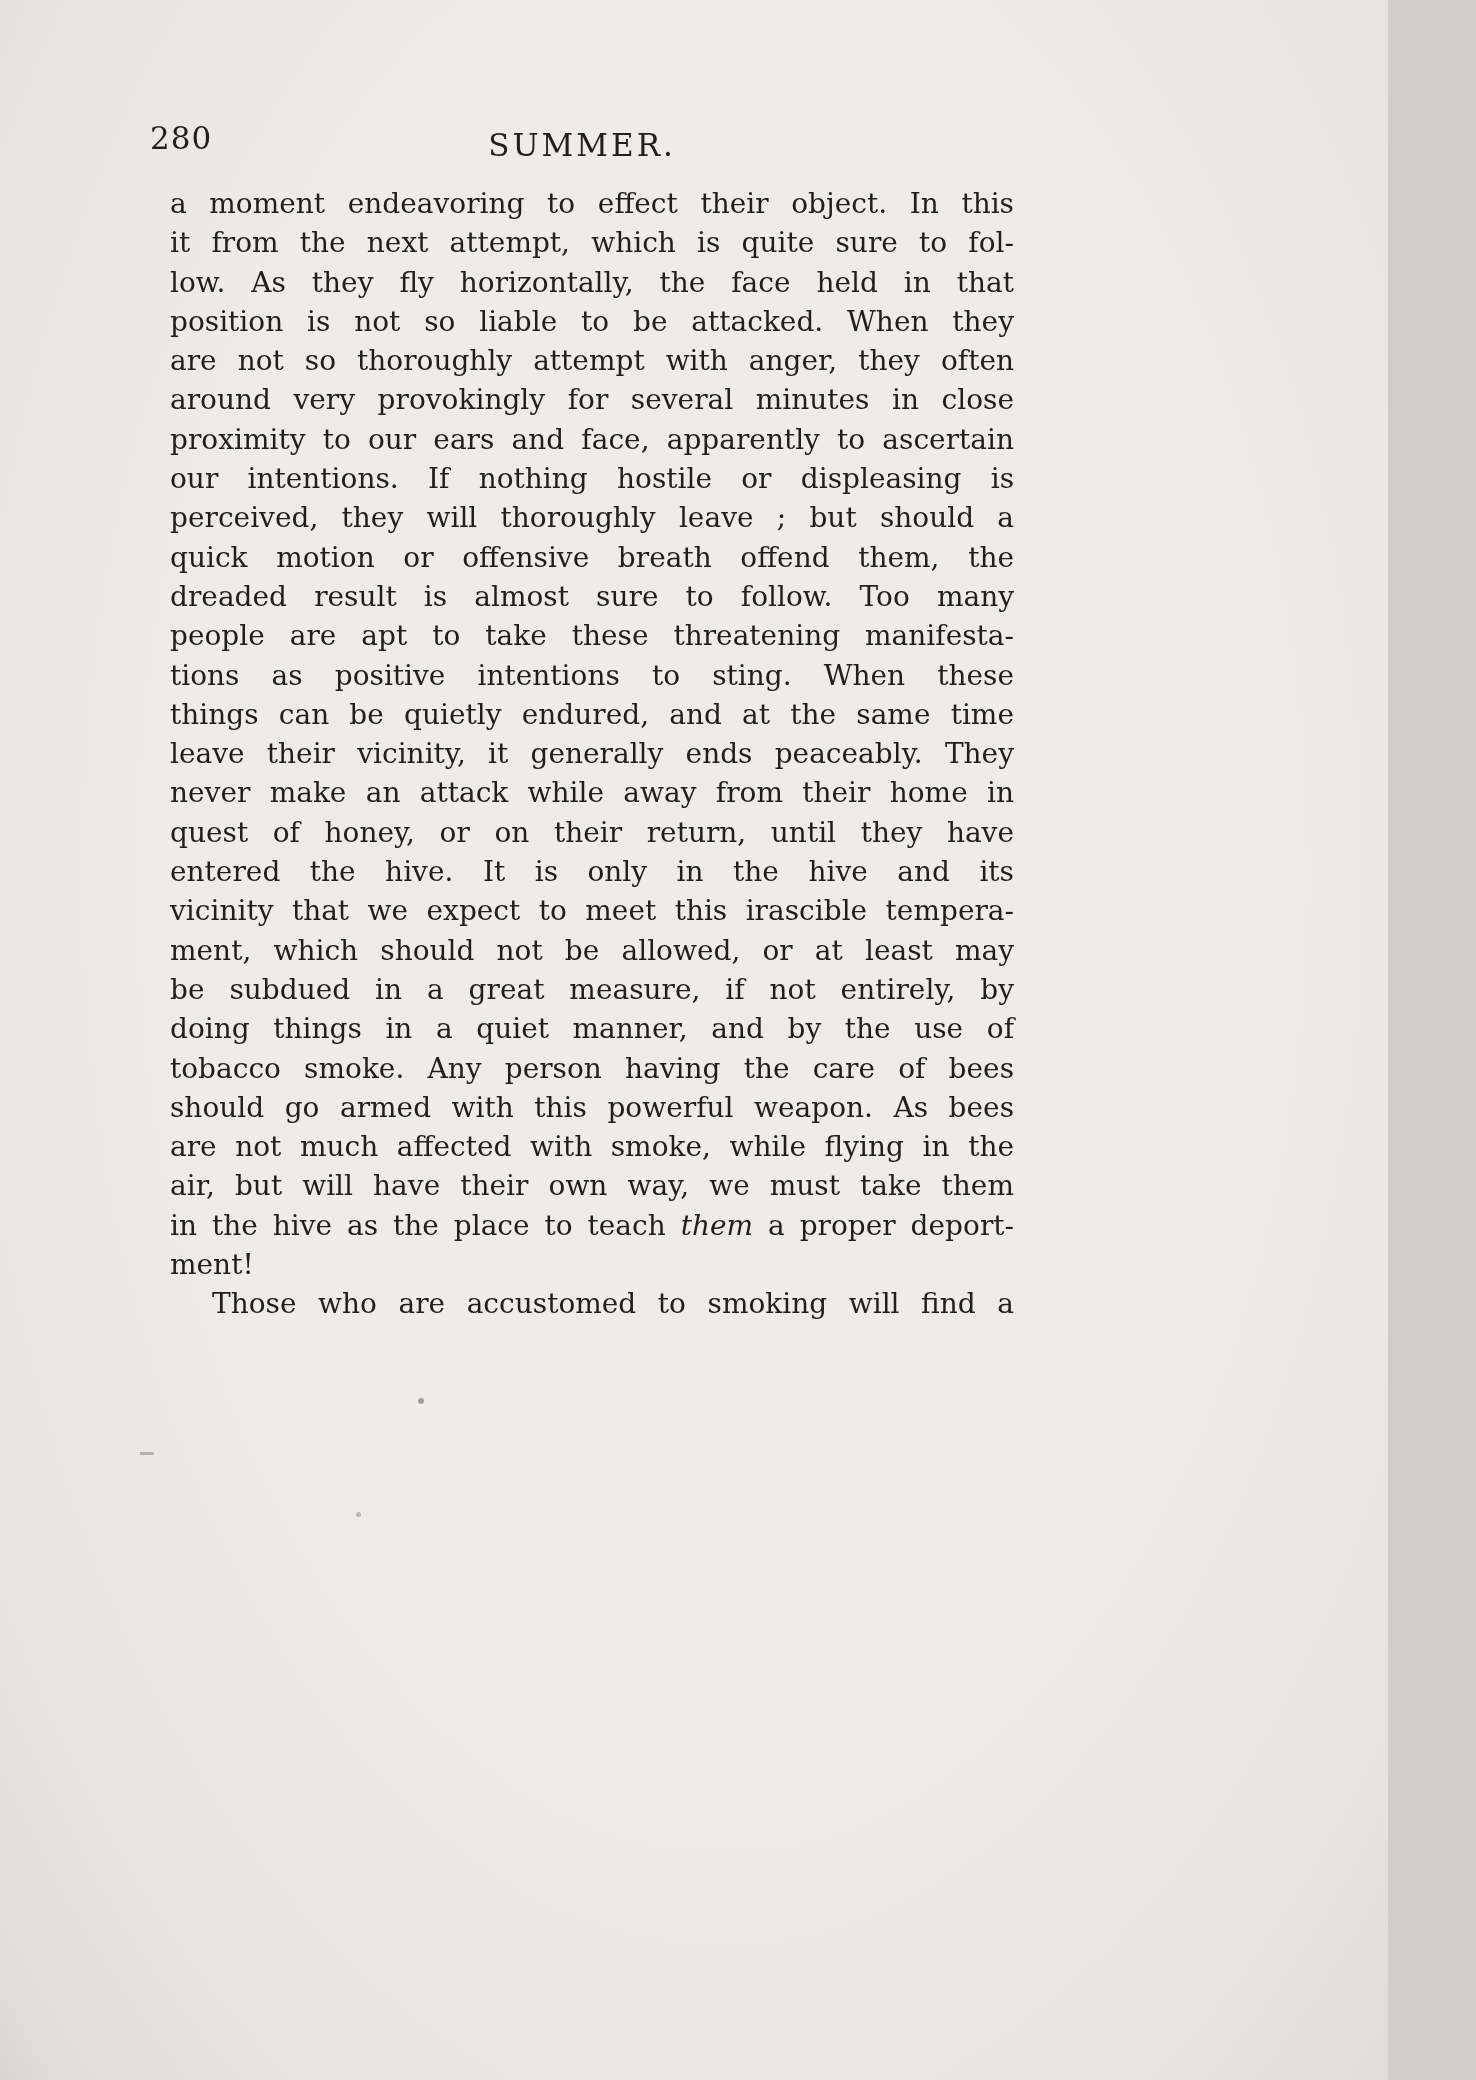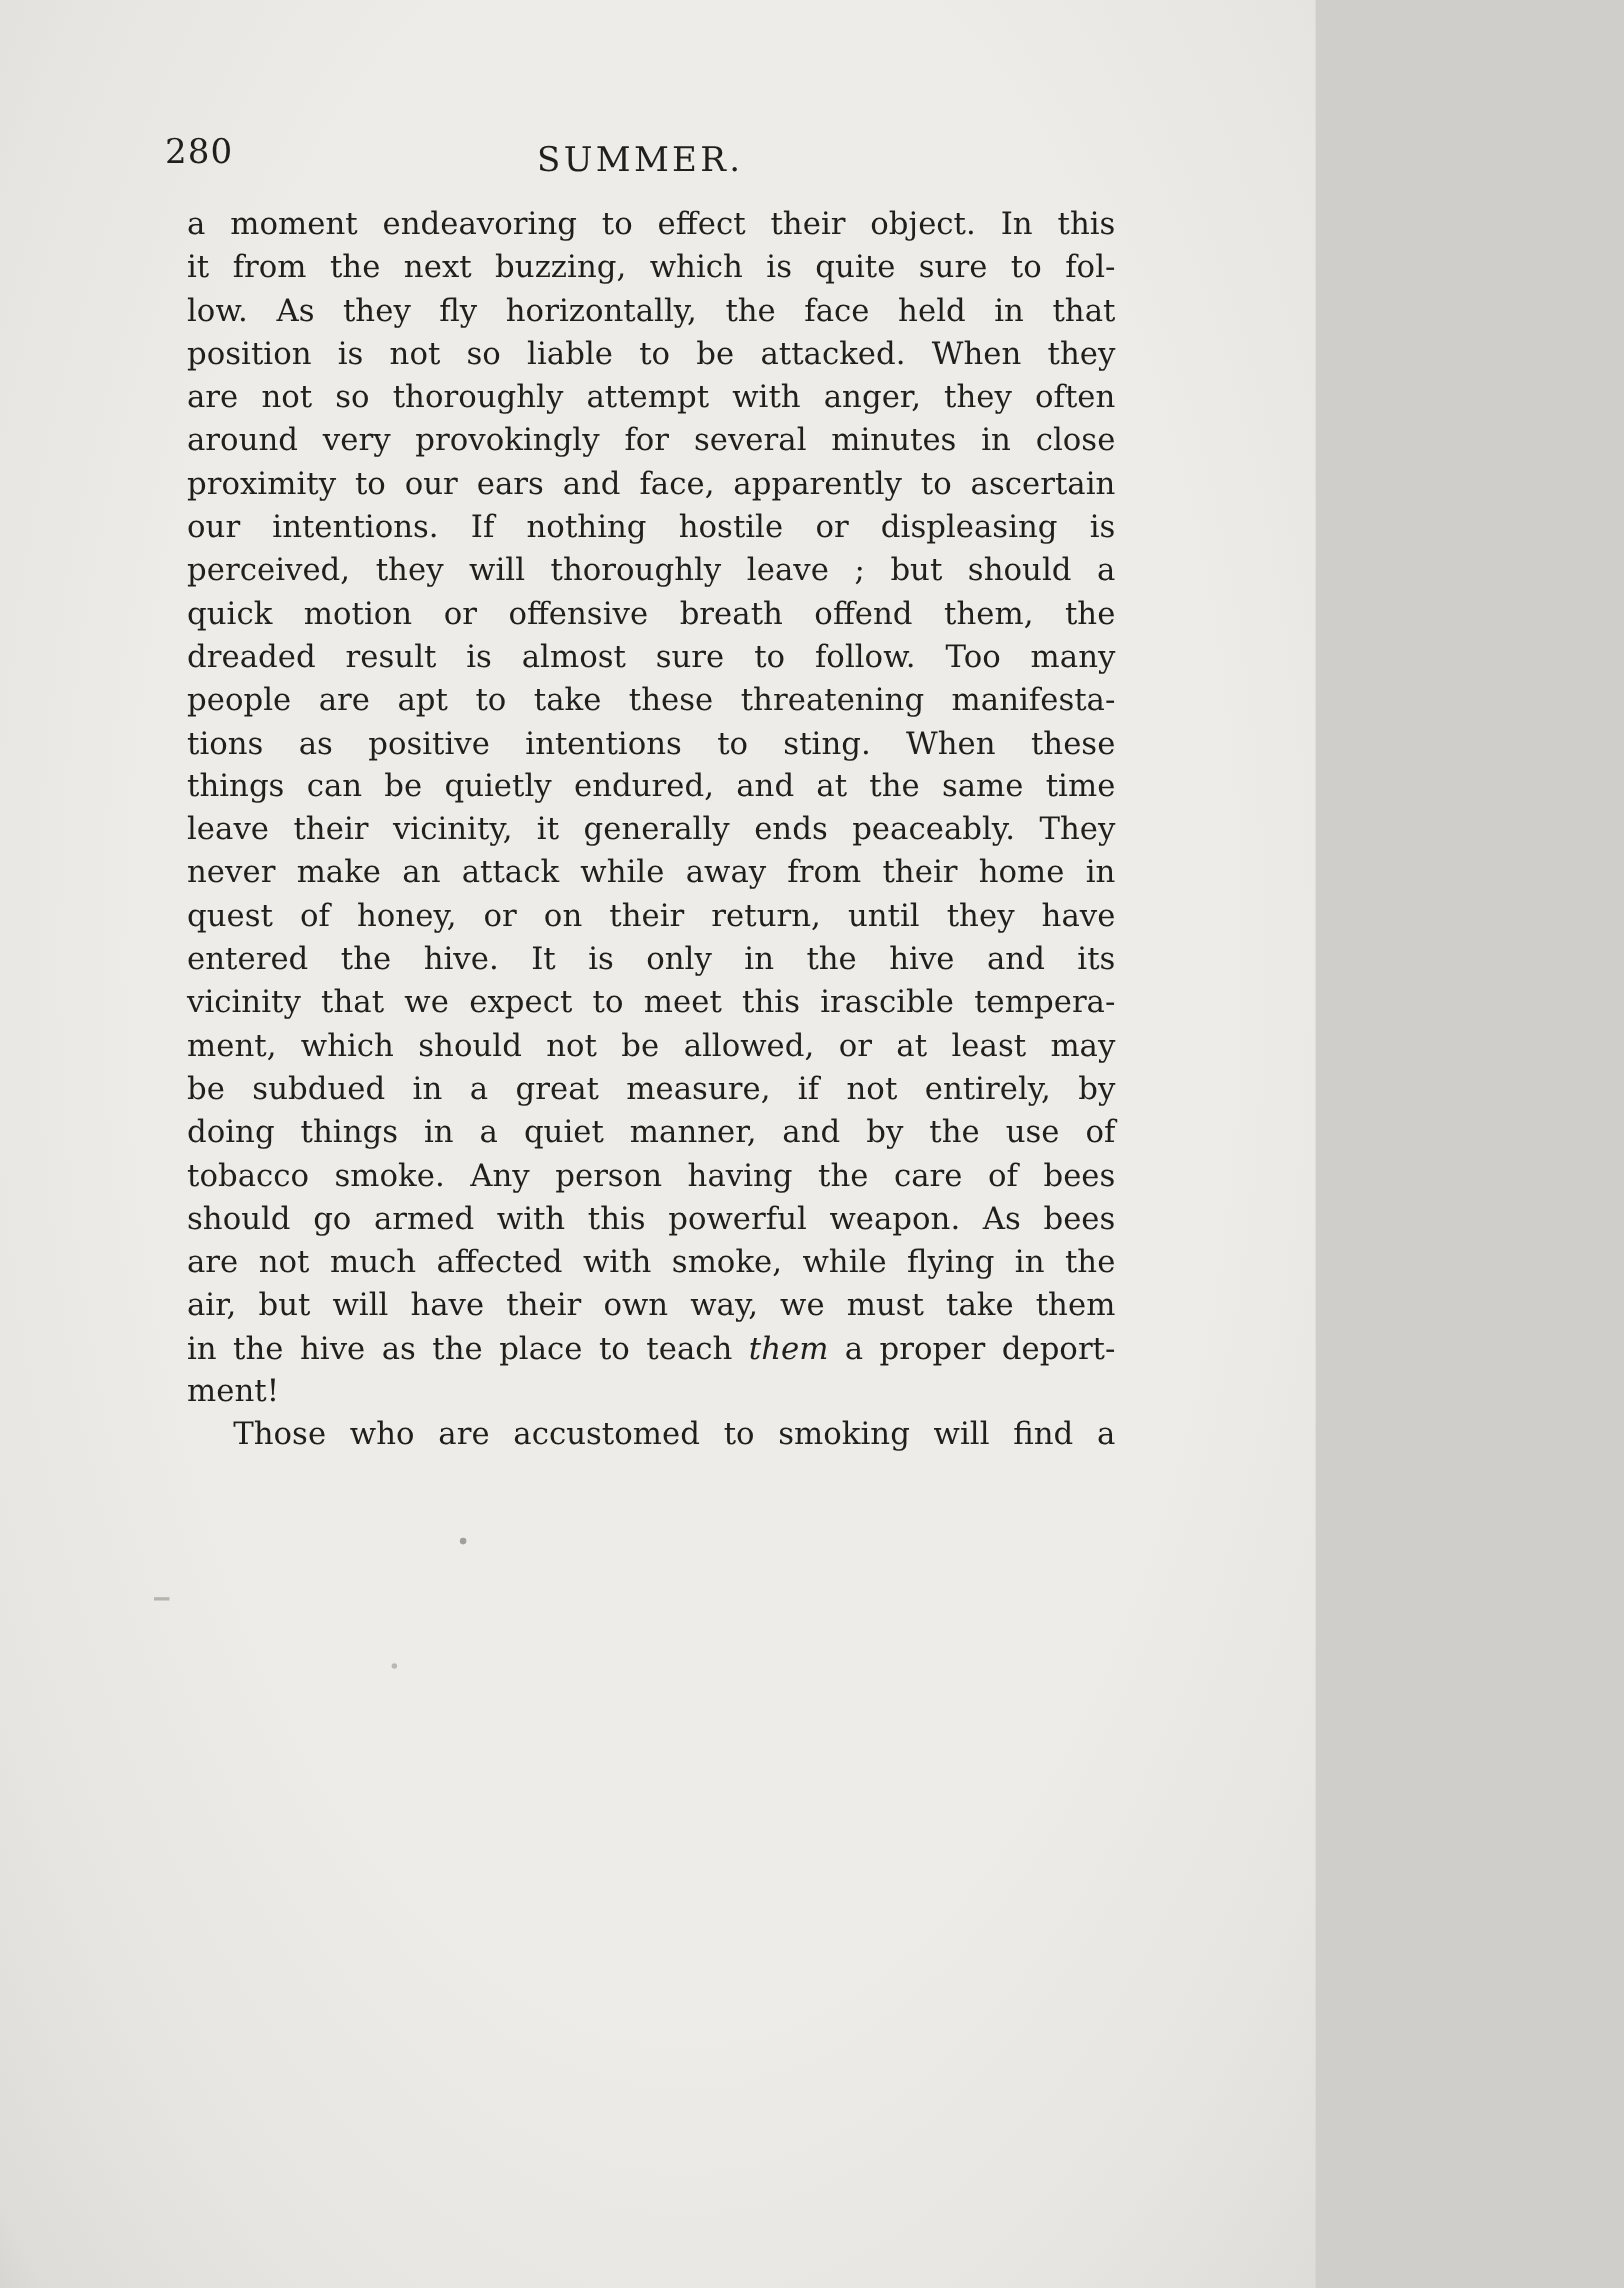--- a/index.html
+++ b/index.html
@@ -3,21 +3,21 @@
 <meta charset="utf-8">
 <style>
   * { margin: 0; padding: 0; box-sizing: border-box; }
   html, body { width: 1476px; height: 2080px; }
   body {
     background: #cfcecb;
     font-family: "DejaVu Serif", "Liberation Serif", serif;
   }
   .page {
     position: relative;
-    width: 1196px;
+    width: 1388px;
     height: 2080px;
     overflow: hidden;
     color: #201f1d;
     background: radial-gradient(ellipse at 52% 42%, #edecE8 55%, #e6e5e1 80%, #dddcd8 97%, #d6d5d1 100%);
   }
   .page-header {
     position: absolute;
     top: 120px;
     left: 150px;
     width: 864px;
@@ -93,21 +93,21 @@
 
 <div class="page">
 
   <div class="page-header">
     <span class="page-number">280</span>
     <span class="running-head">SUMMER.</span>
   </div>
 
   <div class="body-text" id="body-text">
       <div class="text-line"><span>a moment endeavoring to effect their object. In this</span></div>
-      <div class="text-line"><span>it from the next buzzing, which is quite sure to fol-</span></div>
+      <div class="text-line"><span>it from the next attempt, which is quite sure to fol-</span></div>
       <div class="text-line"><span>low. As they fly horizontally, the face held in that</span></div>
       <div class="text-line"><span>position is not so liable to be attacked. When they</span></div>
       <div class="text-line"><span>are not so thoroughly attempt with anger, they often</span></div>
       <div class="text-line"><span>around very provokingly for several minutes in close</span></div>
       <div class="text-line"><span>proximity to our ears and face, apparently to ascertain</span></div>
       <div class="text-line"><span>our intentions. If nothing hostile or displeasing is</span></div>
       <div class="text-line"><span>perceived, they will thoroughly leave ; but should a</span></div>
       <div class="text-line"><span>quick motion or offensive breath offend them, the</span></div>
       <div class="text-line"><span>dreaded result is almost sure to follow. Too many</span></div>
       <div class="text-line"><span>people are apt to take these threatening manifesta-</span></div>

